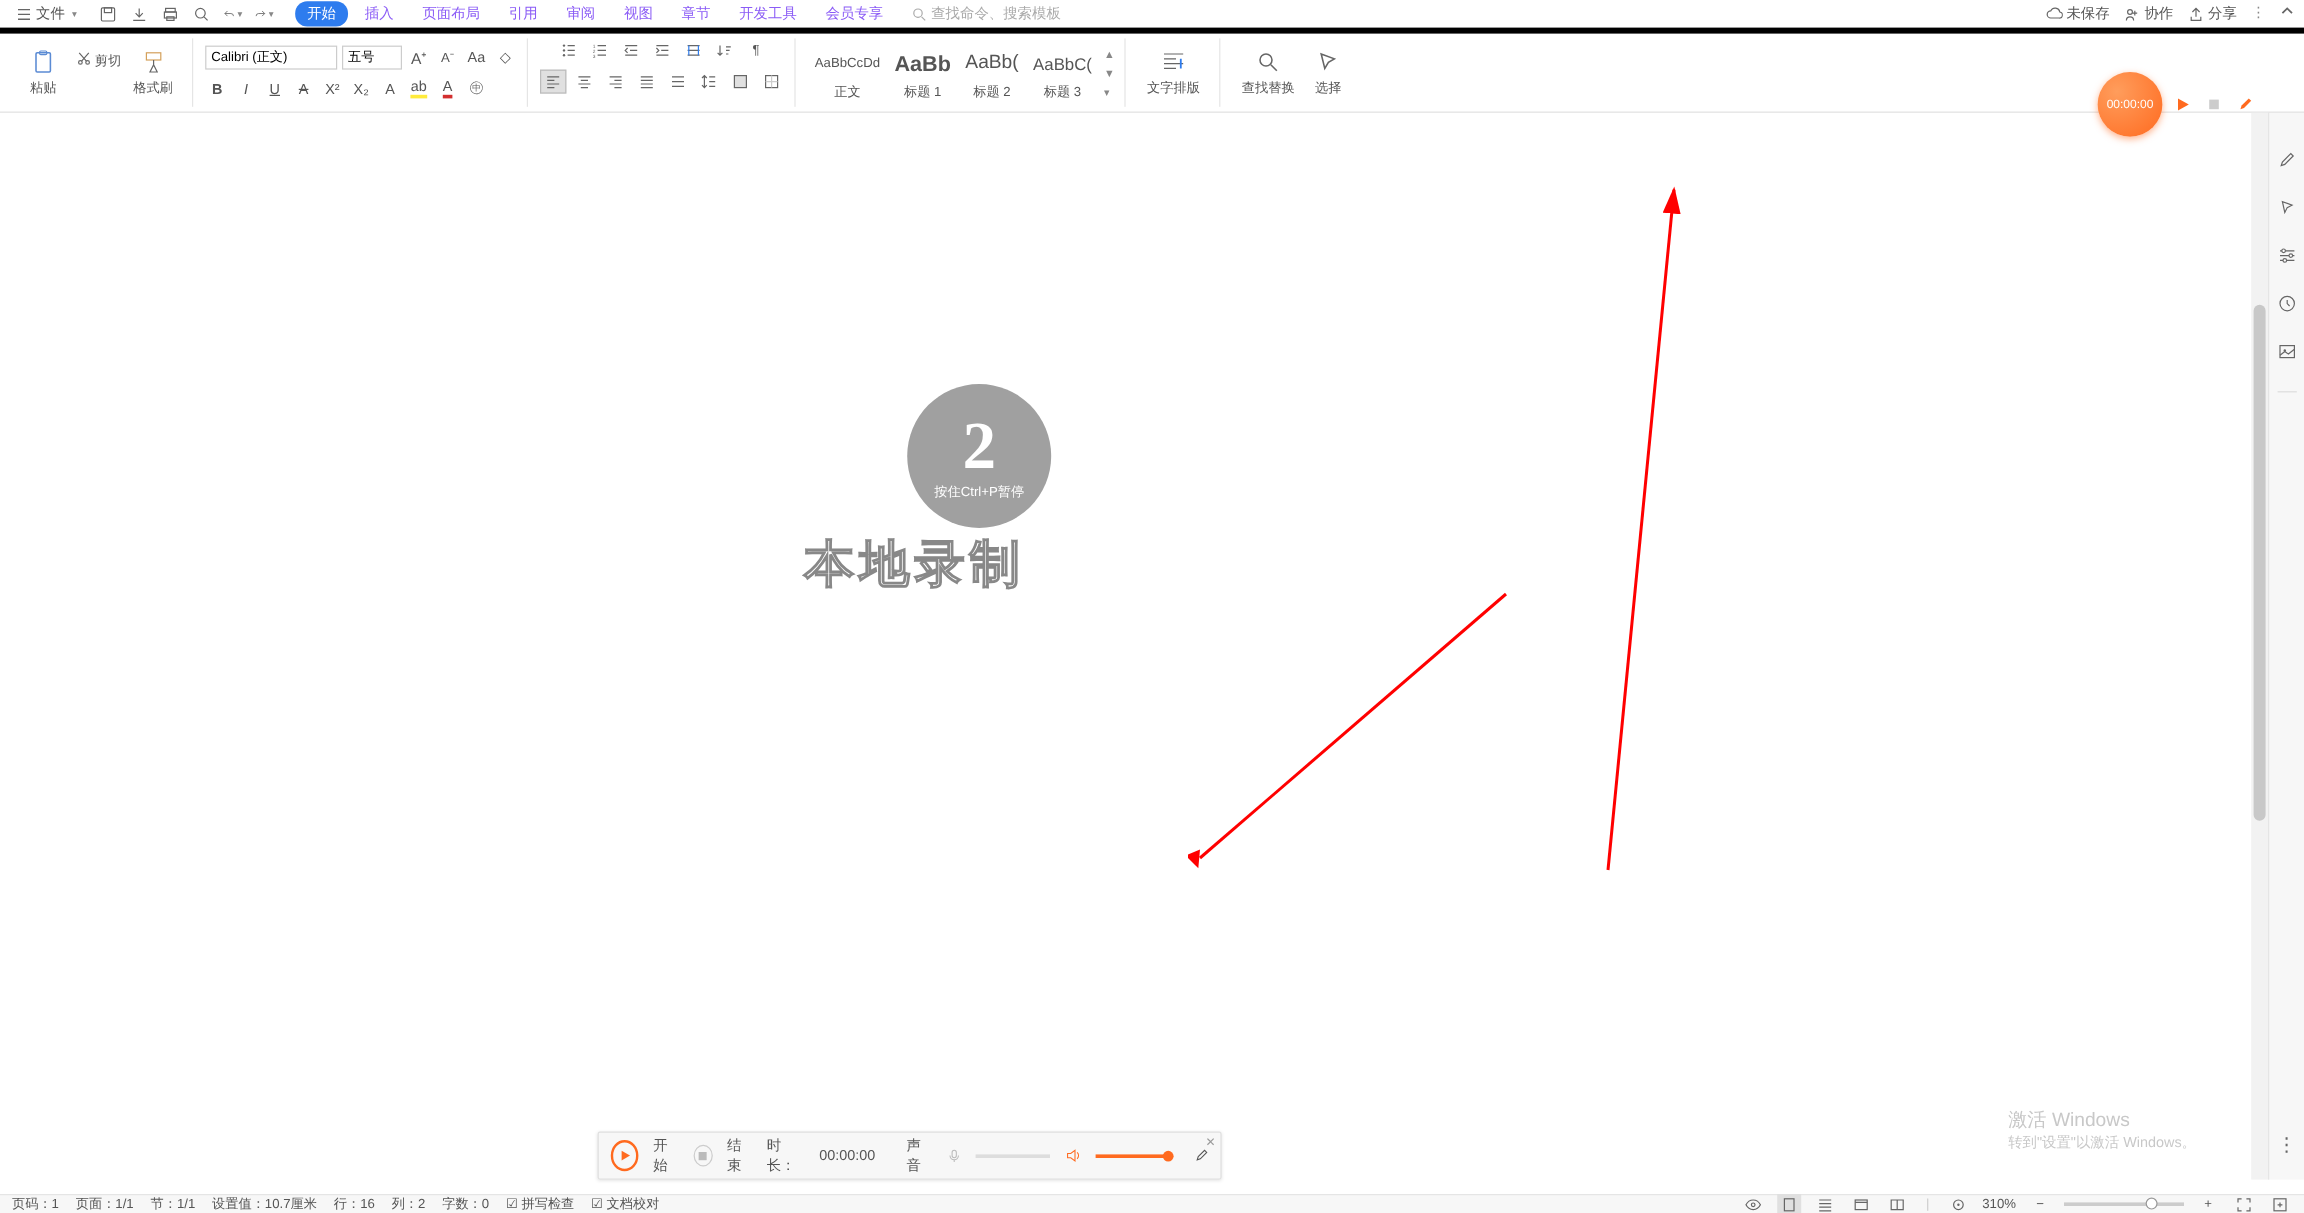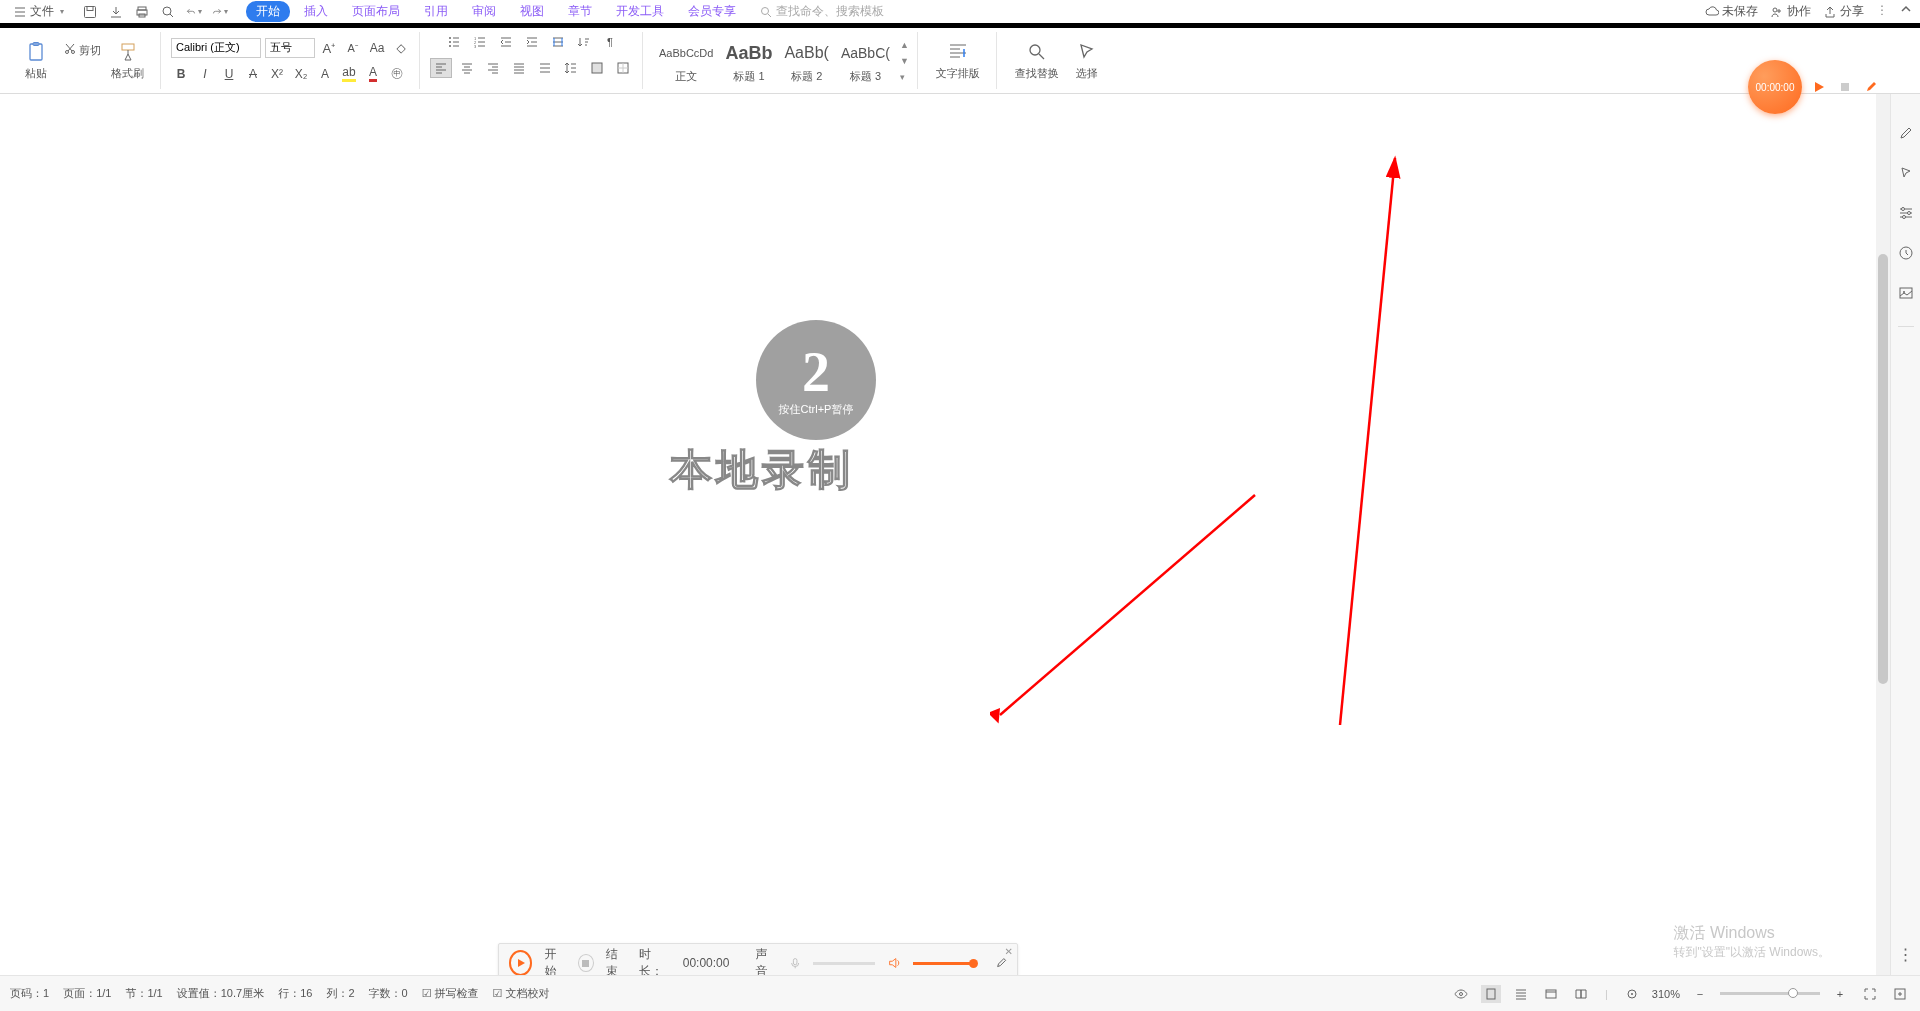--- a/index.html
+++ b/index.html
@@ -67,21 +67,21 @@
 .rec-bar { position: absolute; bottom: 28px; left: 498px; width: 520px; height: 40px; background: #f7f7f7; border: 1px solid #e0e0e0; border-radius: 2px; display: flex; align-items: center; padding: 0 10px; gap: 12px; font-size: 12px; color: #555; box-shadow: 0 1px 3px rgba(0,0,0,0.1); }
 .rec-bar .play-btn { width: 26px; height: 26px; border: 2px solid #ff6a1f; border-radius: 50%; display: flex; align-items: center; justify-content: center; cursor: pointer; }
 .rec-bar .play-btn svg { fill: #ff6a1f; }
 .rec-bar .stop-btn { width: 18px; height: 18px; border: 1px solid #ccc; border-radius: 50%; display: flex; align-items: center; justify-content: center; cursor: pointer; }
 .rec-bar .vol-slider { width: 70px; height: 3px; background: #ddd; position: relative; }
 .rec-bar .vol-slider.active { background: linear-gradient(to right, #ff6a1f 100%, #ddd 0); }
 .rec-bar .vol-slider .knob { position: absolute; right: -3px; top: -3px; width: 9px; height: 9px; border-radius: 50%; background: #ff6a1f; }
 .rec-bar .close { position: absolute; right: 4px; top: 2px; font-size: 10px; color: #999; cursor: pointer; }
 
 
-.status-bar { position: absolute; bottom: 0; left: 0; right: 0; height: 36px; background: #f7f7f7; border-top: 1px solid #e5e5e5; display: flex; align-items: center; padding: 0 10px; font-size: 11px; color: #555; gap: 14px; }
+.status-bar { position: absolute; bottom: 0; left: 0; right: 0; height: 16px; background: #f7f7f7; border-top: 1px solid #e5e5e5; display: flex; align-items: center; padding: 0 10px; font-size: 11px; color: #555; gap: 14px; }
 .status-bar .right { margin-left: auto; display: flex; align-items: center; gap: 10px; }
 .status-bar .view-btn { width: 20px; height: 18px; display: inline-flex; align-items: center; justify-content: center; cursor: pointer; border: 1px solid transparent; }
 .status-bar .view-btn.active { background: #e0e0e0; }
 .status-bar .zoom-slider { width: 100px; height: 3px; background: #ccc; position: relative; }
 .status-bar .zoom-slider .knob { position: absolute; left: 68px; top: -4px; width: 10px; height: 10px; border-radius: 50%; background: #fff; border: 1px solid #999; }
 
 
 .watermark { position: absolute; right: 90px; bottom: 50px; text-align: left; color: #c8c8c8; font-size: 14px; }
 .watermark .l1 { font-size: 16px; }
 .watermark .l2 { font-size: 12px; }
@@ -217,21 +217,21 @@
             <rect x="5" y="3" width="12" height="6" fill="none" stroke="#d4a05b"></rect>
             <path d="M11 9v4l-3 6h6l-3-6" fill="none" stroke="#666"></path>
           </svg>
         </span>
       <span>格式刷</span>
     </div>
   </div>
 
   <div class="group" style="flex-direction:column;align-items:flex-start;justify-content:center;">
     <div class="font-row">
-      <input class="combo" style="width: 90px;" value="Calibri (正文)">
+      <input class="combo" style="width: 110px;" value="Calibri (正文)">
       <input class="combo" style="width: 50px;" value="五号">
       <span class="fmt-btn" style="font-size:13px;">A⁺</span>
       <span class="fmt-btn" style="font-size:11px;">A⁻</span>
       <span class="fmt-btn">Aa</span>
       <span class="fmt-btn">◇</span>
     </div>
     <div class="fmt-row">
       <span class="fmt-btn" style="font-weight:bold;">B</span>
       <span class="fmt-btn" style="font-style:italic;">I</span>
       <span class="fmt-btn" style="text-decoration:underline;">U</span>

